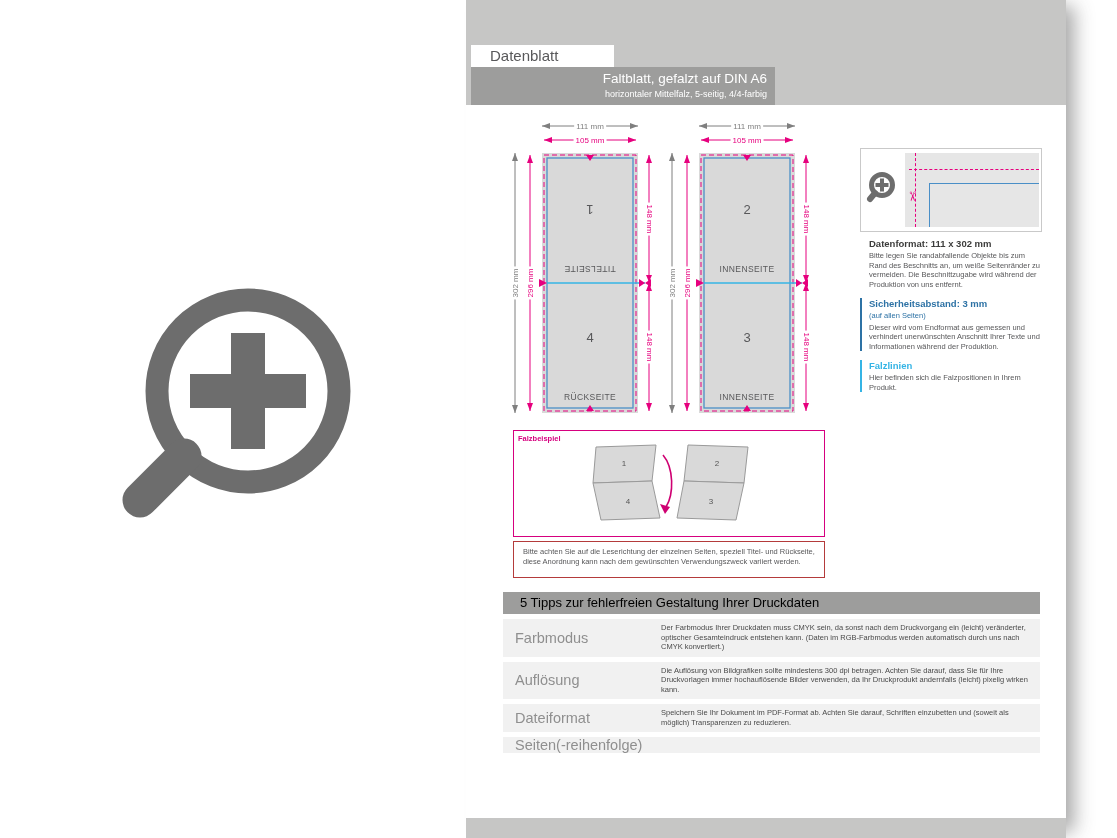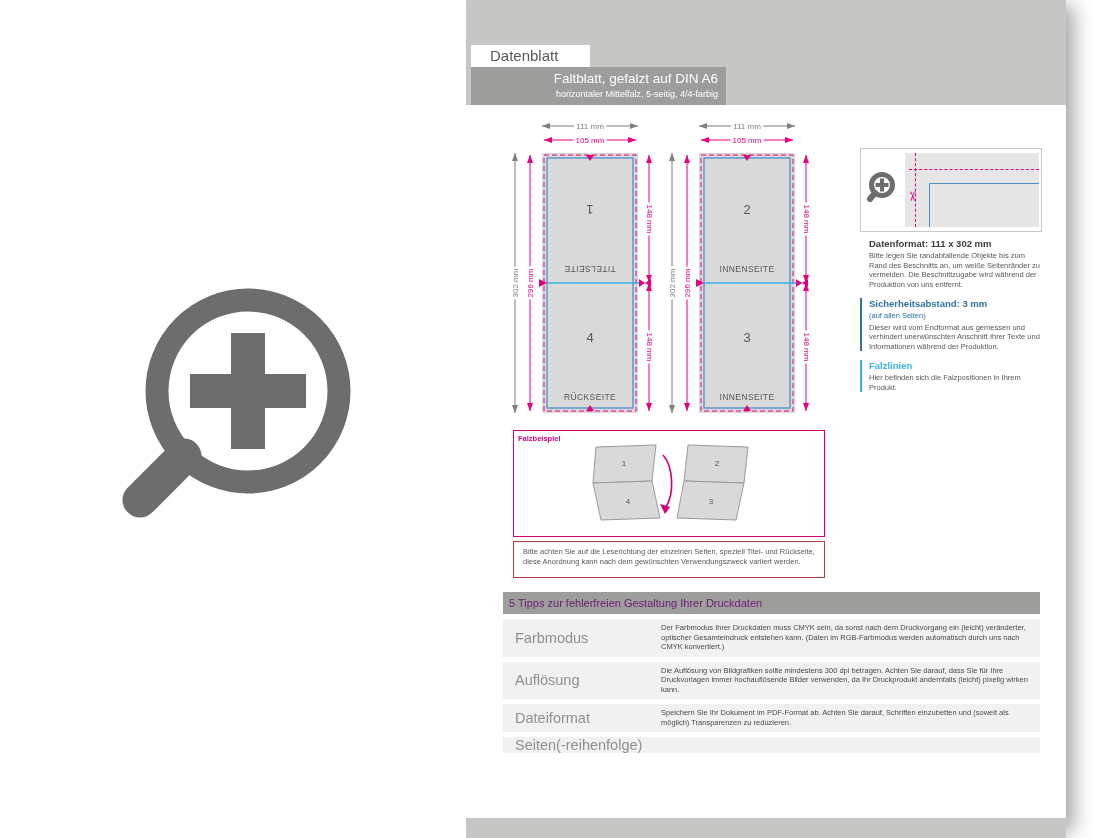--- a/index.html
+++ b/index.html
@@ -11,25 +11,25 @@
   .abs{position:absolute;}
 
   
   .page{
     position:absolute;left:466px;top:0;width:600px;height:838px;background:#fff;
     box-shadow:14px 0 18px -6px rgba(60,60,60,.45);
   }
   .band{position:absolute;left:0;top:0;width:600px;height:105px;background:#c6c6c5;}
   .footer-bar{position:absolute;left:0;top:818px;width:600px;height:20px;background:#c6c6c5;}
   .tab{
-    position:absolute;left:5px;top:45px;width:119px;height:22px;background:#fff;
+    position:absolute;left:5px;top:45px;width:143px;height:22px;background:#fff;
     color:#58585a;font-size:15px;line-height:22px;padding-left:19px;box-sizing:border-box;
   }
   .titlebar{
-    position:absolute;left:5px;top:67px;width:255px;height:38px;background:#9d9d9c;
+    position:absolute;left:5px;top:67px;width:304px;height:38px;background:#9d9d9c;
     color:#fff;text-align:right;box-sizing:border-box;padding:3px 8px 0 0;
   }
   .titlebar .t1{font-size:13.5px;line-height:18px;}
   .titlebar .t2{font-size:9px;line-height:12px;}
 
   
   .dim{position:absolute;transform:translate(-50%,-50%);font-size:8px;line-height:9px;
        background:#fff;padding:0 2px;white-space:nowrap;}
   .dim.g{color:#7f7f7f;}
   .dim.m{color:#e6007e;}
@@ -42,21 +42,21 @@
 
   
   .foldbox{position:absolute;left:47px;top:430px;width:312px;height:107px;
            border:1px solid #d6007f;box-sizing:border-box;background:#fff;}
   .foldbox .lbl{position:absolute;left:4px;top:3px;font-size:7.5px;font-weight:bold;color:#d6007f;}
   .notebox{position:absolute;left:47px;top:541px;width:312px;height:37px;border:1px solid #b43b3b;
            box-sizing:border-box;padding:5px 9px;font-size:7.5px;line-height:10px;color:#58585a;background:#fff;}
 
   
   .tips{position:absolute;left:37px;top:592px;width:537px;}
-  .tips-header{height:22px;background:#9d9d9c;color:#701a75;font-size:11px;line-height:22px;padding-left:6px;}
+  .tips-header{height:22px;background:#9d9d9c;color:#000000;font-size:13px;line-height:22px;padding-left:17px;}
   .tip-row{display:flex;background:#f1f1f1;margin-top:5px;}
   .tip-label{width:158px;box-sizing:border-box;padding-left:12px;display:flex;align-items:center;
              font-size:14.5px;color:#8f8f8f;}
   .tip-text{flex:1;padding:4px 10px 5px 0;font-size:7.5px;line-height:9.5px;color:#4a4a4a;}
 
   
   .info{position:absolute;left:394px;top:148px;width:182px;}
   .illus{position:relative;height:84px;border:1px solid #c9c9c9;background:#fff;box-sizing:border-box;margin-bottom:6px;}
   .corner{position:absolute;left:44px;top:4px;right:2px;bottom:4px;background:#e6e6e6;overflow:hidden;}
   .corner .dv{position:absolute;left:10px;top:0;bottom:0;border-left:1px dashed #e6007e;}

